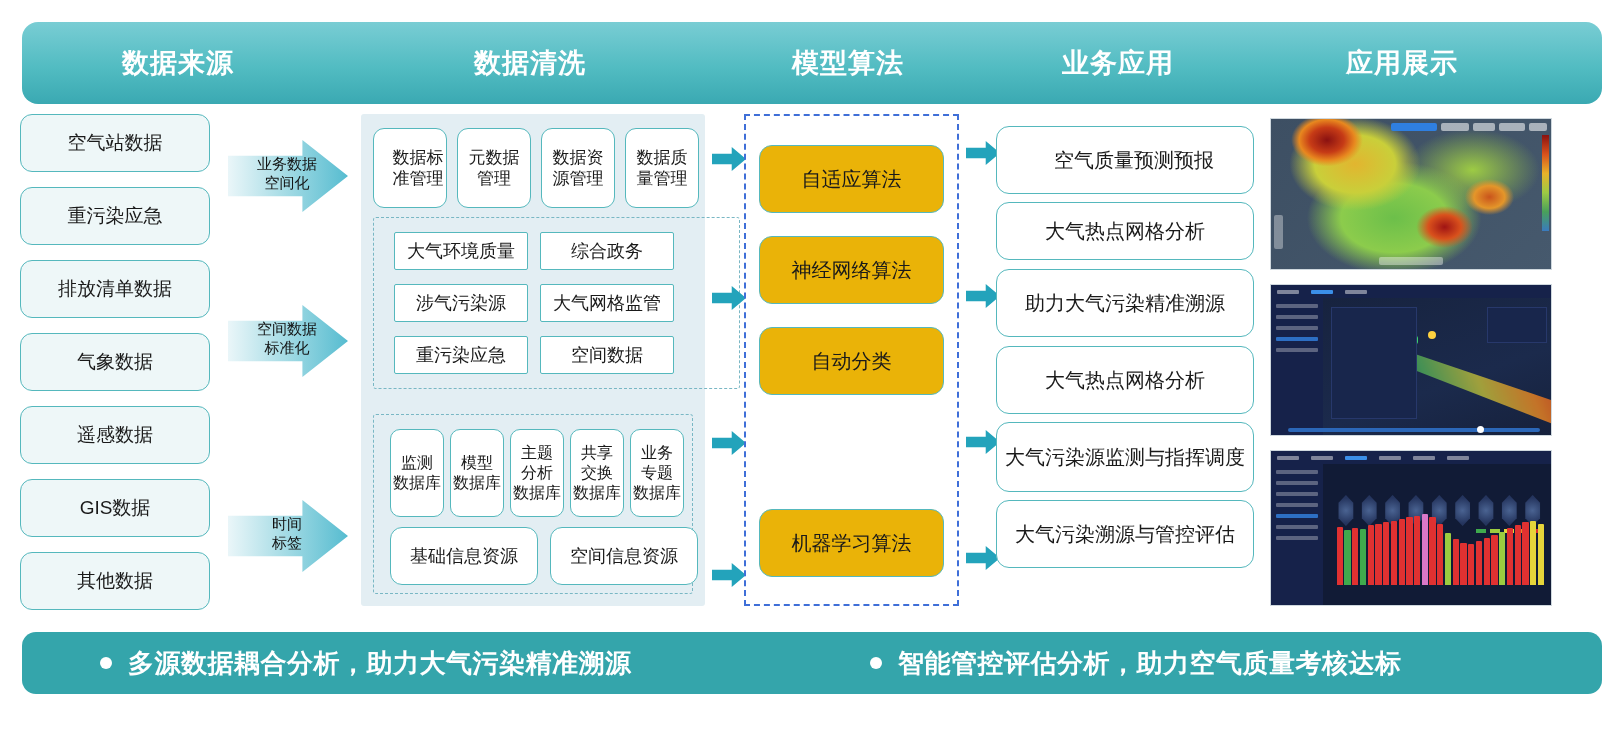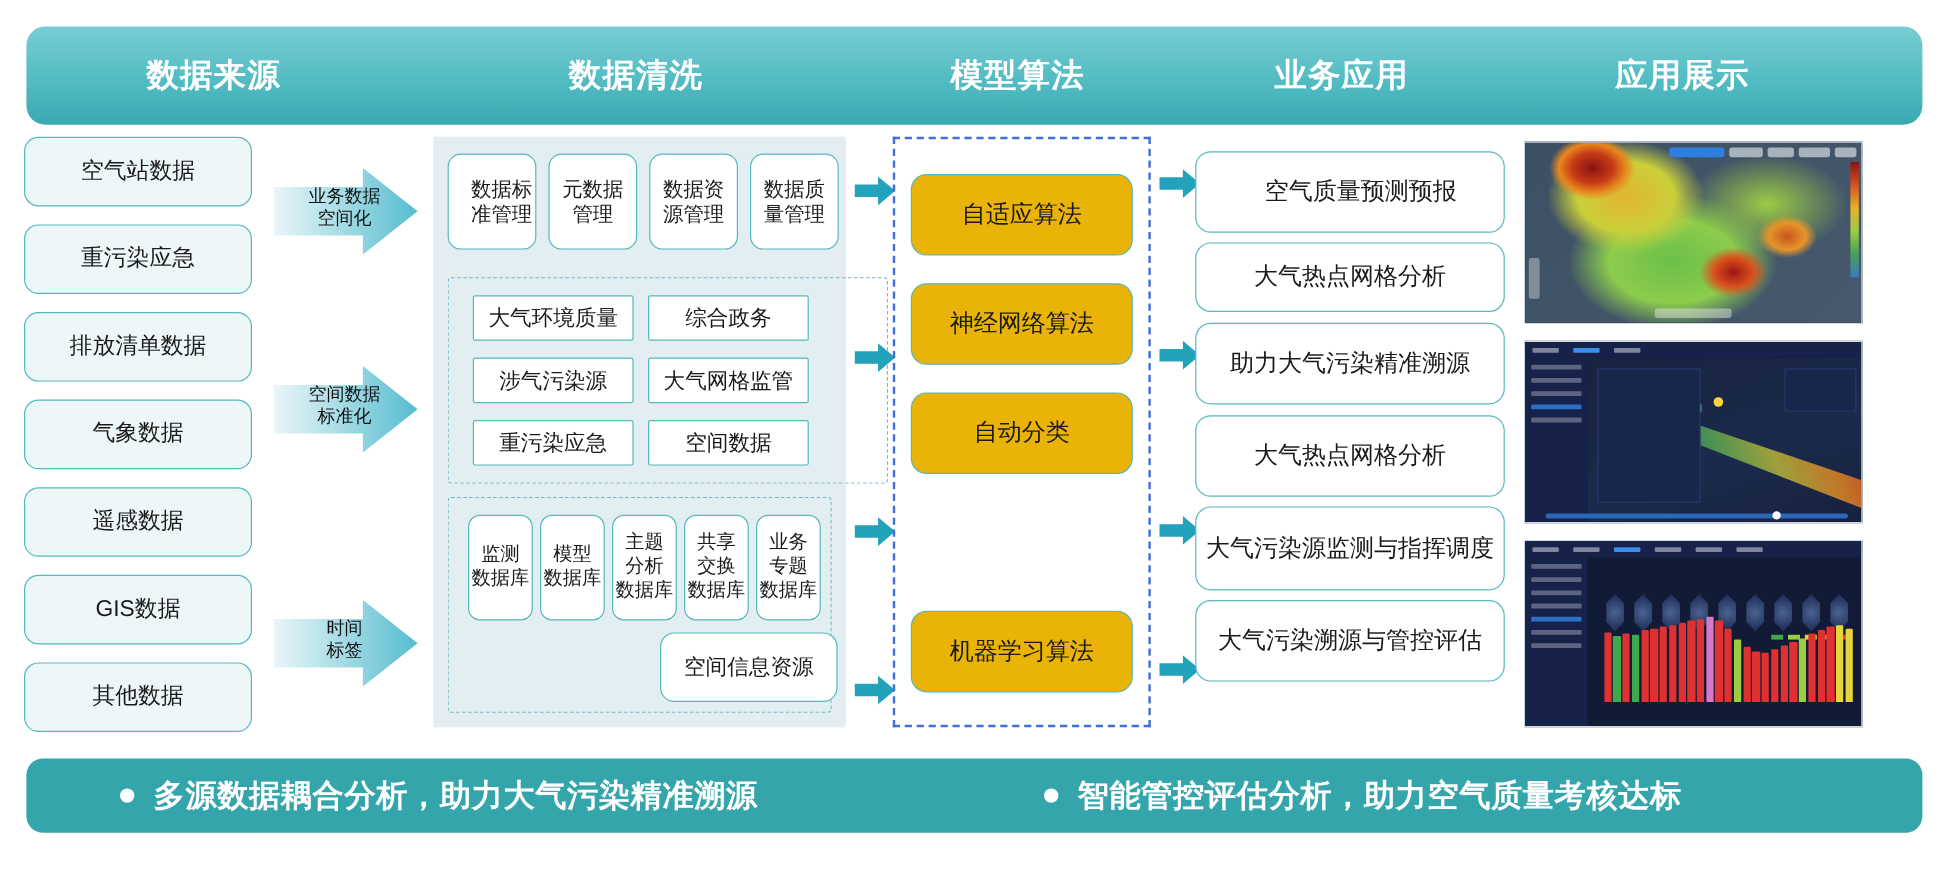--- a/index.html
+++ b/index.html
@@ -68,21 +68,21 @@
     width: 74px; height: 80px;
     background: #ffffff; font-size: 17px;
     border-radius: 11px;
   }
   .dash-group {
     position: absolute; left: 12px;
     border: 1.6px dashed #79b7c4;
     background: transparent;
     border-radius: 3px;
   }
-  .dash-g2 { top: 117px; width: 367px; height: 172px; text-decoration: underline; }
+  .dash-g2 { top: 103px; width: 367px; height: 172px; text-decoration: underline; }
   .dash-g3 { top: 300px; width: 320px; height: 180px; }
   .cell6 {
     position: absolute; width: 134px; height: 38px;
     background: #ffffff; border-radius: 2px; font-size: 18px;
   }
   .dbbox {
     position: absolute; width: 54px; height: 88px;
     background: #ffffff; border-radius: 10px; font-size: 16px;
   }
   .resbox {
@@ -281,20 +281,21 @@
 数据库</div>
       <div class="pill dbbox" style="left: 136px; top: 14px; white-space: pre-line;">主题
 分析
 数据库</div>
       <div class="pill dbbox" style="left: 196px; top: 14px; white-space: pre-line;">共享
 交换
 数据库</div>
       <div class="pill dbbox" style="left: 256px; top: 14px; white-space: pre-line;">业务
 专题
 数据库</div>
+      <div class="pill resbox" style="left:16px;  top:112px;">基础信息资源</div>
       <div class="pill resbox" style="left:176px; top:112px;">空间信息资源</div>
     </div>
   </div>
 
   <div class="sm-arrow" style="left:712px; top:146px;"></div>
   <div class="sm-arrow" style="left:712px; top:285px;"></div>
   <div class="sm-arrow" style="left:712px; top:430px;"></div>
   <div class="sm-arrow" style="left:712px; top:562px;"></div>
 
   <div class="algo-col">

